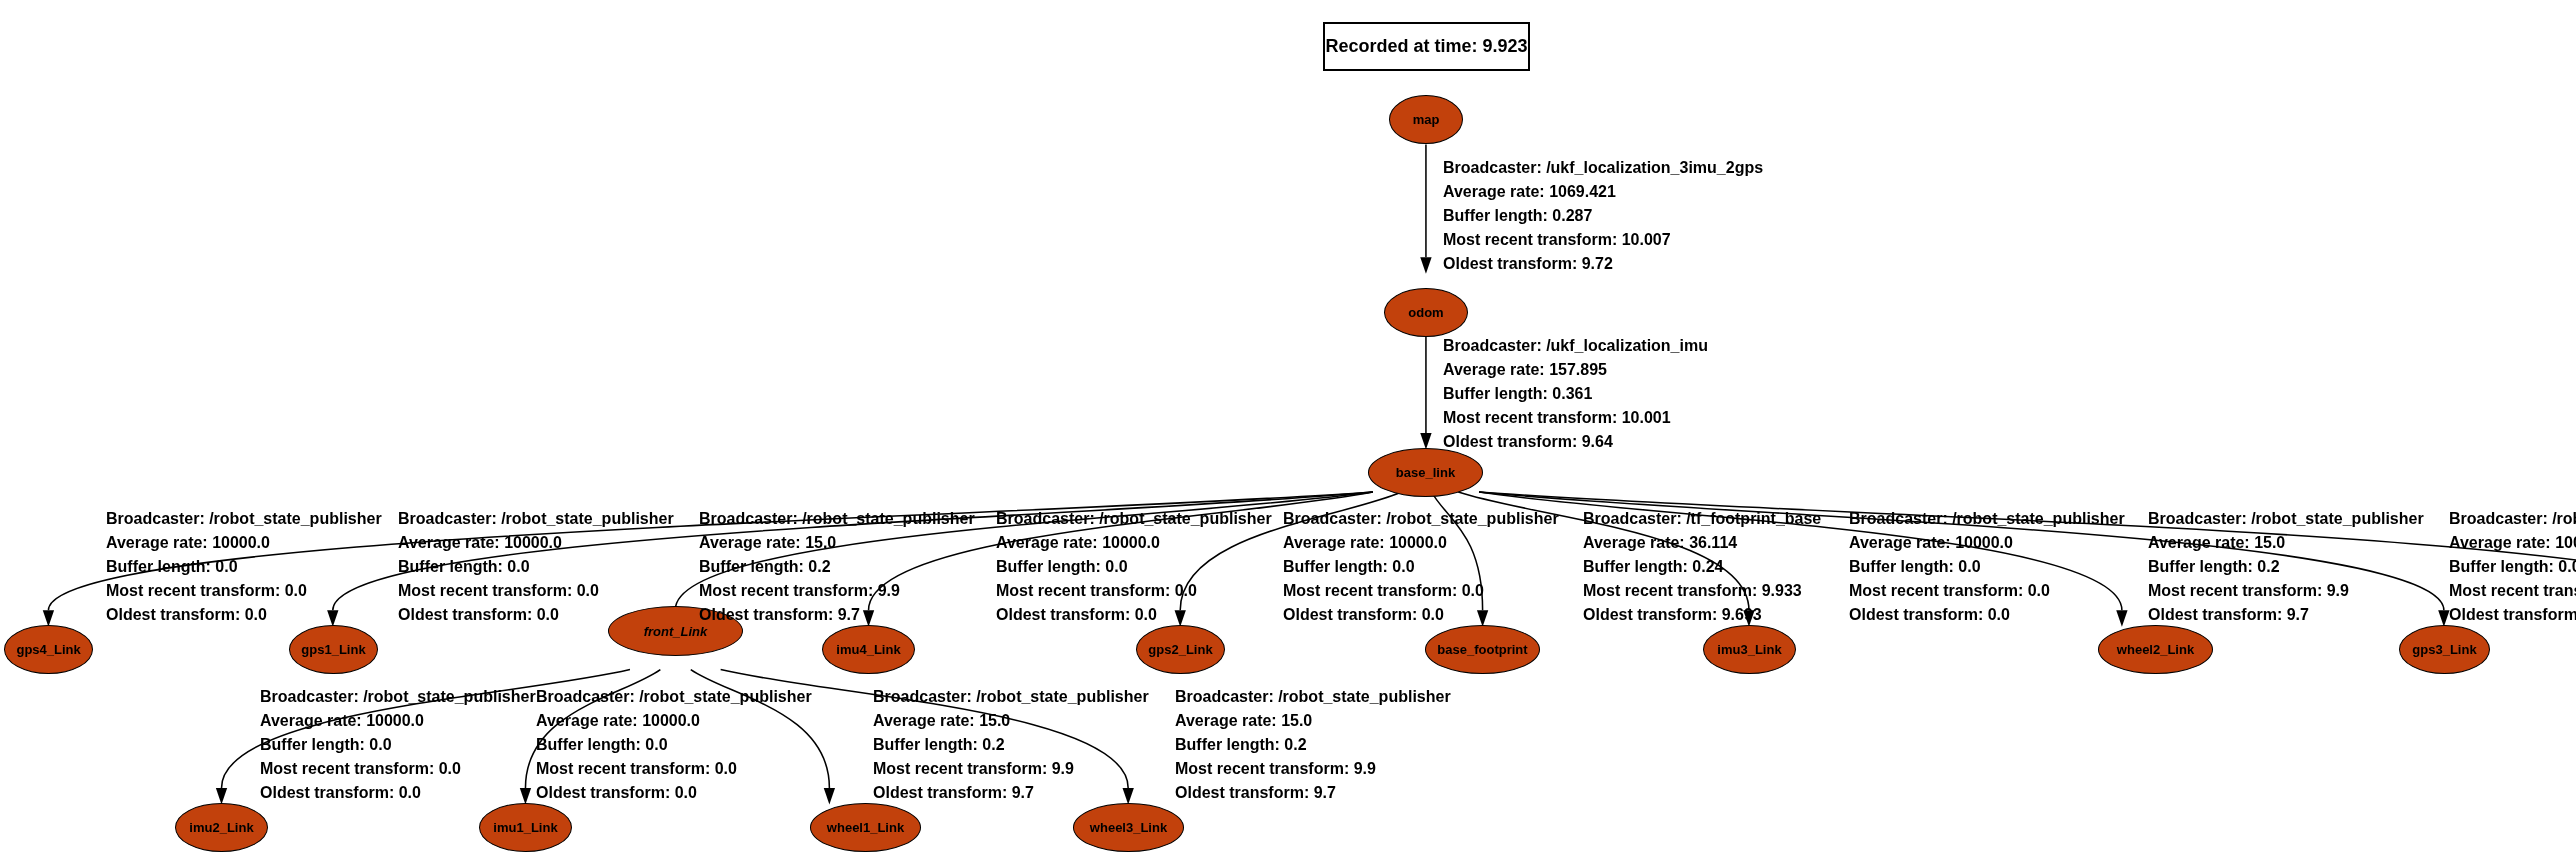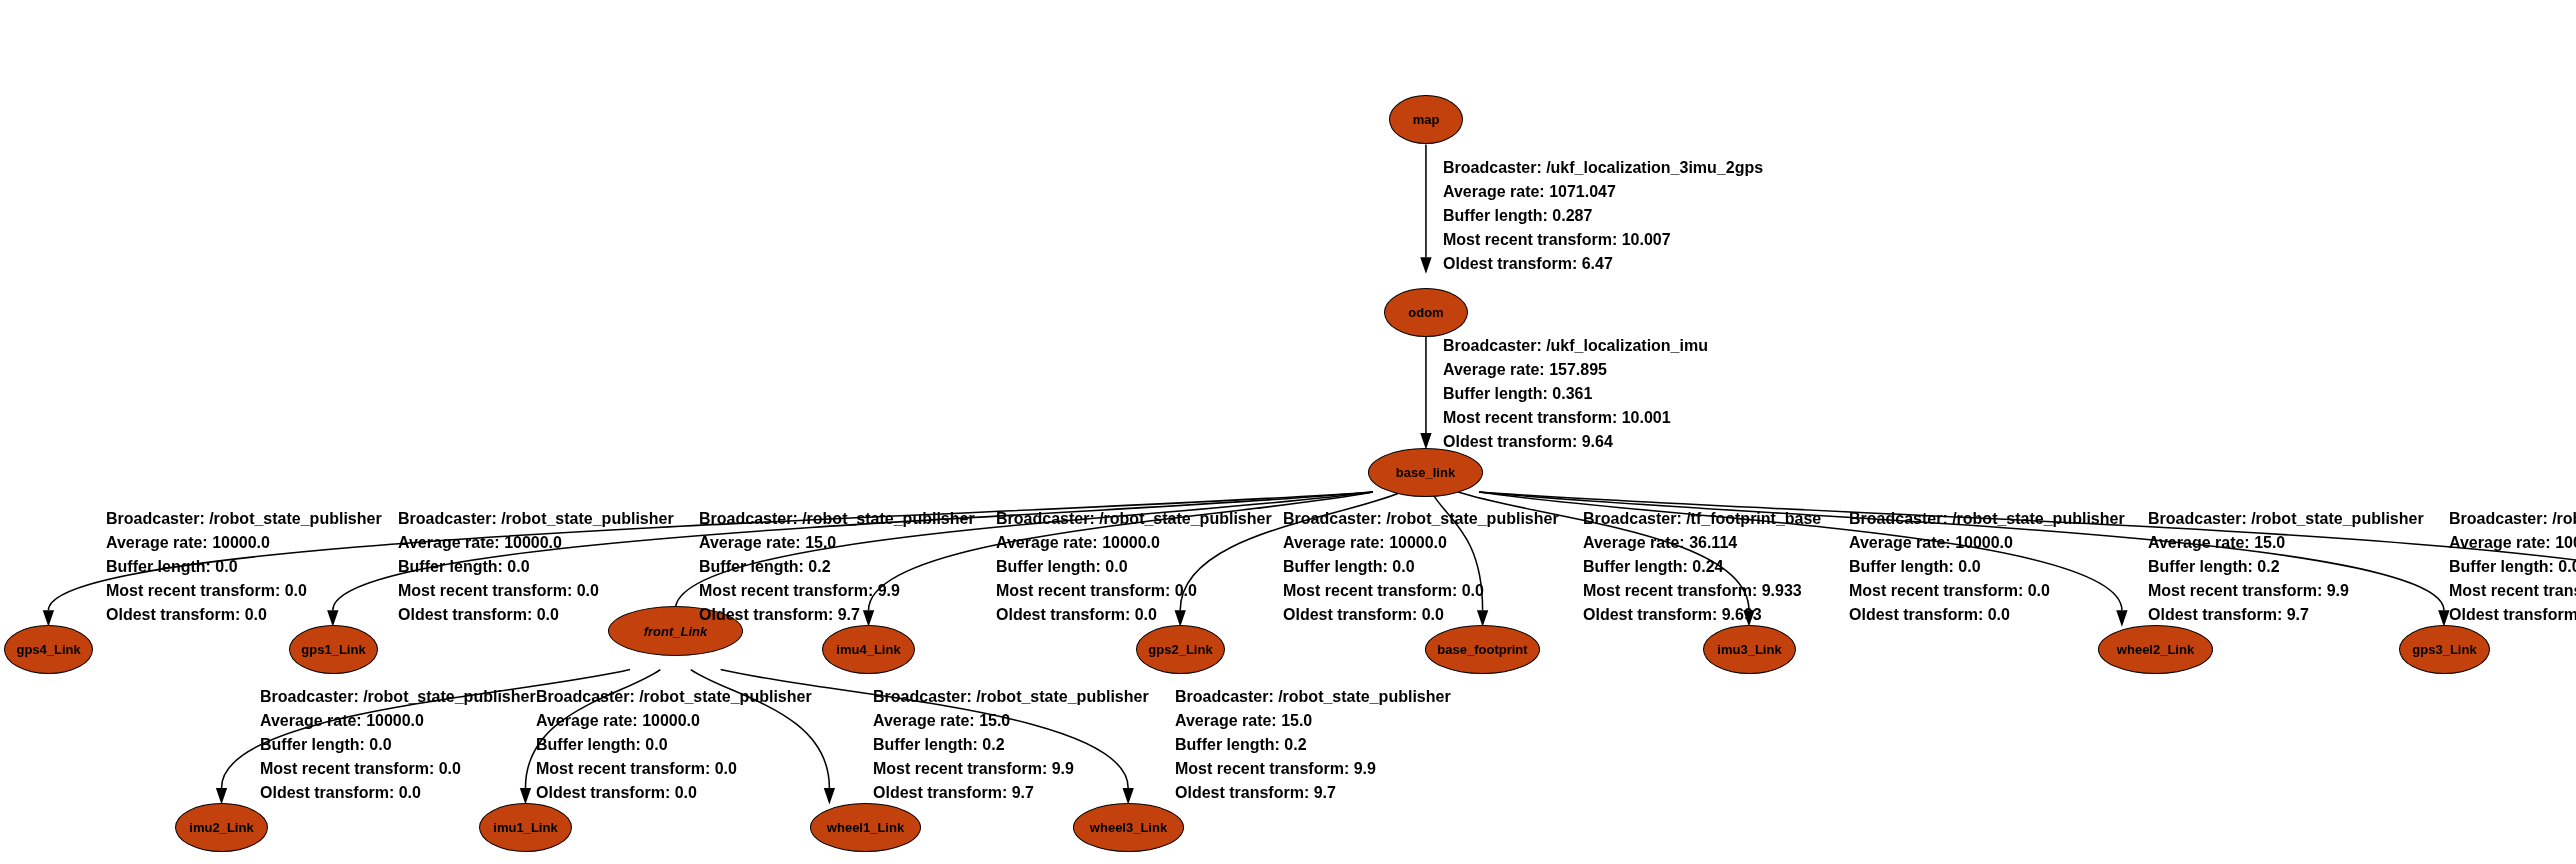--- a/index.html
+++ b/index.html
@@ -80,20 +80,21 @@
       <polygon points="5330,1216 5319,1184 5341,1184" fill="#000"></polygon>
       <path d="M 1222.9 1299.24 C 1000.888 1351.24 430 1379 430 1529" fill="none" stroke="#000" stroke-width="3"></path>
       <polygon points="430,1561 419,1529 441,1529" fill="#000"></polygon>
       <path d="M 1281.9 1299.24 C 1208.568 1351.24 1020 1379 1020 1529" fill="none" stroke="#000" stroke-width="3"></path>
       <polygon points="1020,1561 1009,1529 1031,1529" fill="#000"></polygon>
       <path d="M 1340.9 1299.24 C 1416.248 1351.24 1610 1379 1610 1529" fill="none" stroke="#000" stroke-width="3"></path>
       <polygon points="1610,1561 1599,1529 1621,1529" fill="#000"></polygon>
       <path d="M 1398.9 1299.24 C 1620.4080000000001 1351.24 2190 1379 2190 1529" fill="none" stroke="#000" stroke-width="3"></path>
       <polygon points="2190,1561 2179,1529 2201,1529" fill="#000"></polygon>
     </svg>
+  <div class="title-box" style="left: 1323px; top: 21.6px; width: 207px; height: 49px;">Recorded at time: 9.923</div>
   <div id="nodeLayer">
       <div class="node" style="left: 1389px; top: 95px; width: 74px; height: 49px;">map</div>
       <div class="node" style="left: 1384px; top: 288px; width: 84px; height: 49px;">odom</div>
       <div class="node" style="left: 1368px; top: 448px; width: 115px; height: 49px;">base_link</div>
       <div class="node" style="left: 4.1px; top: 625px; width: 89px; height: 49px;">gps4_Link</div>
       <div class="node" style="left: 289px; top: 625px; width: 89px; height: 49px;">gps1_Link</div>
       <div class="node" style="left: 608px; top: 606px; width: 135px; height: 50px; font-style: italic;">front_Link</div>
       <div class="node" style="left: 822px; top: 625px; width: 93px; height: 49px;">imu4_Link</div>
       <div class="node" style="left: 1136px; top: 625px; width: 89px; height: 49px;">gps2_Link</div>
       <div class="node" style="left: 1425px; top: 625px; width: 115px; height: 49px;">base_footprint</div>
@@ -101,24 +102,24 @@
       <div class="node" style="left: 2064px; top: 625px; width: 115px; height: 49px; margin-left: 34px;">wheel2_Link</div>
       <div class="node" style="left: 2399px; top: 625px; width: 91px; height: 49px;">gps3_Link</div>
       <div class="node" style="left: 175px; top: 803px; width: 93px; height: 49px;">imu2_Link</div>
       <div class="node" style="left: 479px; top: 803px; width: 93px; height: 49px;">imu1_Link</div>
       <div class="node" style="left: 774px; top: 803px; width: 111px; height: 49px; margin-left: 36px;">wheel1_Link</div>
       <div class="node" style="left: 1073px; top: 803px; width: 111px; height: 49px;">wheel3_Link</div>
     </div>
   <div id="labelLayer">
       <div class="edge-label" style="left: 1443px; top: 156px;">
         <div>Broadcaster: /ukf_localization_3imu_2gps</div>
-        <div>Average rate: 1071.047</div>
+        <div>Average rate: 1069.421</div>
         <div>Buffer length: 0.287</div>
         <div>Most recent transform: 10.007</div>
-        <div>Oldest transform: 6.47</div>
+        <div>Oldest transform: 9.72</div>
       </div>
       <div class="edge-label" style="left: 1443px; top: 334px;">
         <div>Broadcaster: /ukf_localization_imu</div>
         <div>Average rate: 157.895</div>
         <div>Buffer length: 0.361</div>
         <div>Most recent transform: 10.001</div>
         <div>Oldest transform: 9.64</div>
       </div>
       <div class="edge-label" style="left: 106px; top: 507px;">
         <div>Broadcaster: /robot_state_publisher</div>

